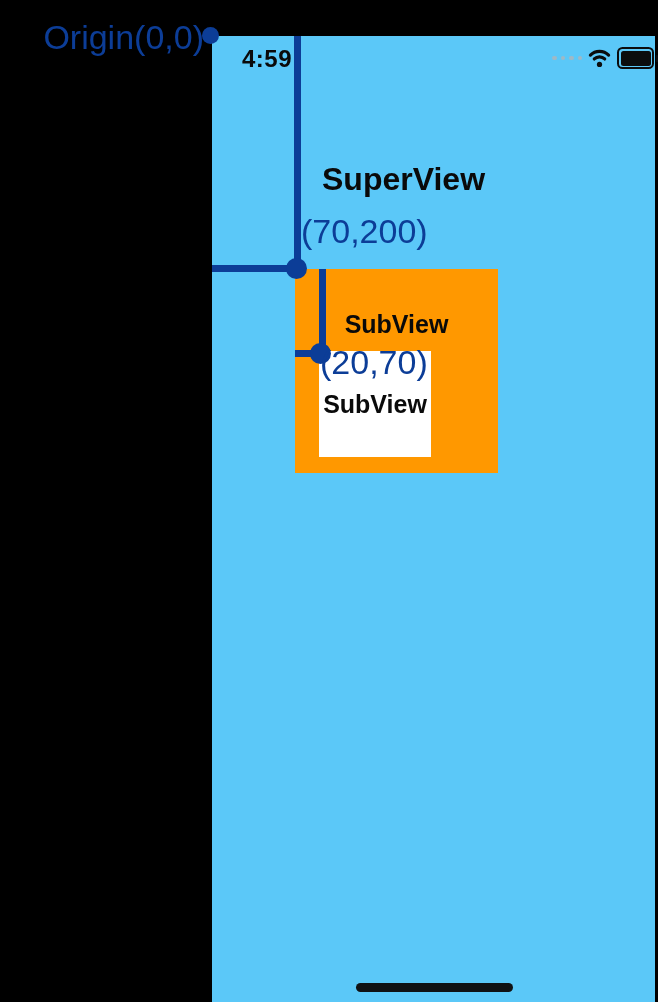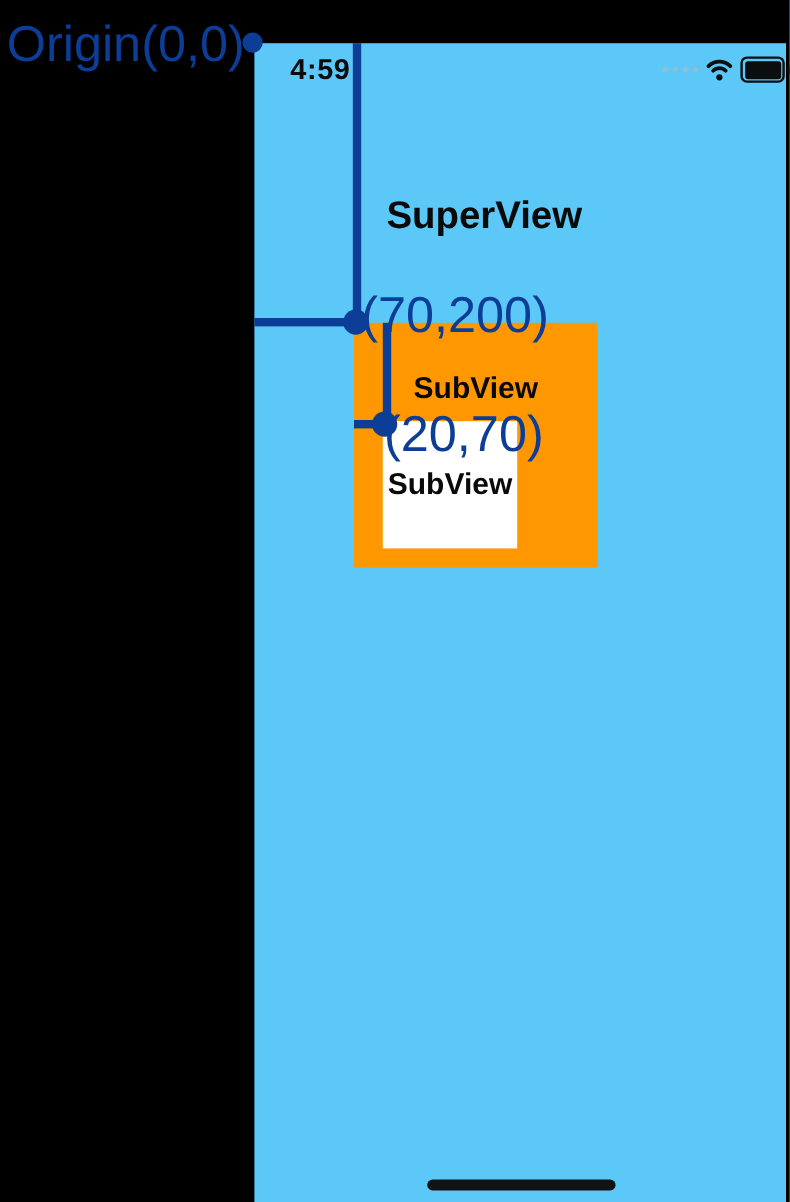--- a/index.html
+++ b/index.html
@@ -41,24 +41,24 @@
     width:3px;height:7px;background:#0b0d0e;
     border-radius:0 2.5px 2.5px 0;margin-left:1.5px;
   }
   
   #superview-label{
     left:212px;top:162px;width:383px;text-align:center;
     font-size:32px;font-weight:bold;color:#0a0a0a;line-height:34px;
   }
   .annotation{
     color:var(--navy,#0C3D97);
-    font-size:42px;line-height:38px;white-space:nowrap;
+    font-size:34px;line-height:38px;white-space:nowrap;
   }
   #origin-label{left:0;top:18px;width:204px;text-align:right;}
-  #label-70-200{left:301px;top:244px;}
+  #label-70-200{left:301px;top:212px;}
   #label-20-70{left:320px;top:343px;text-align:right;}
   
   .navy-line{background:var(--navy,#0C3D97);}
   #vline1{left:294px;top:36px;width:7px;height:236px;}
   #hline1{left:212px;top:265px;width:88px;height:7px;}
   #vline2{left:319px;top:269px;width:7px;height:88px;}
   #hline2{left:295px;top:350px;width:26px;height:7px;}
   .navy-dot{background:var(--navy,#0C3D97);border-radius:50%;}
   #origin-dot{left:202px;top:27px;width:17px;height:17px;}
   #dot1{left:286px;top:258px;width:21px;height:21px;}

